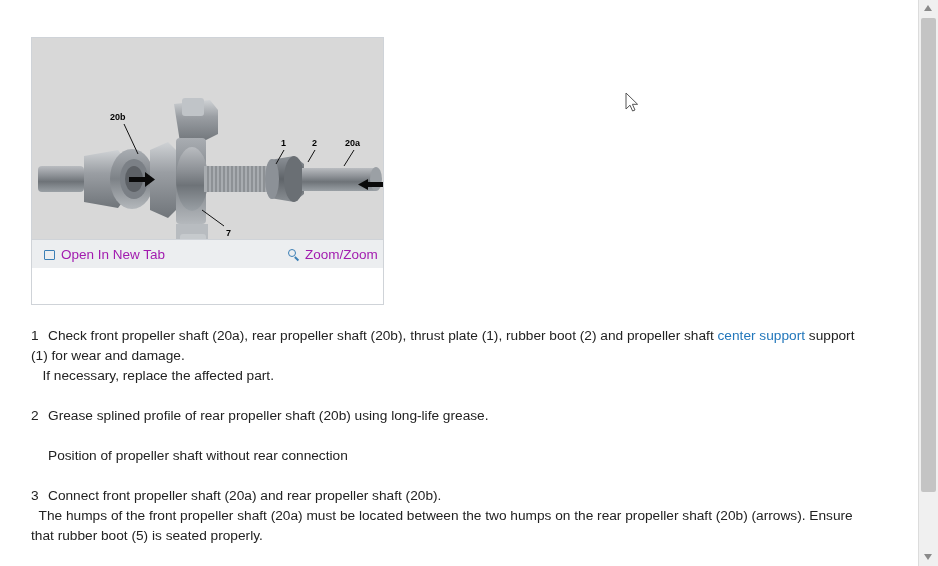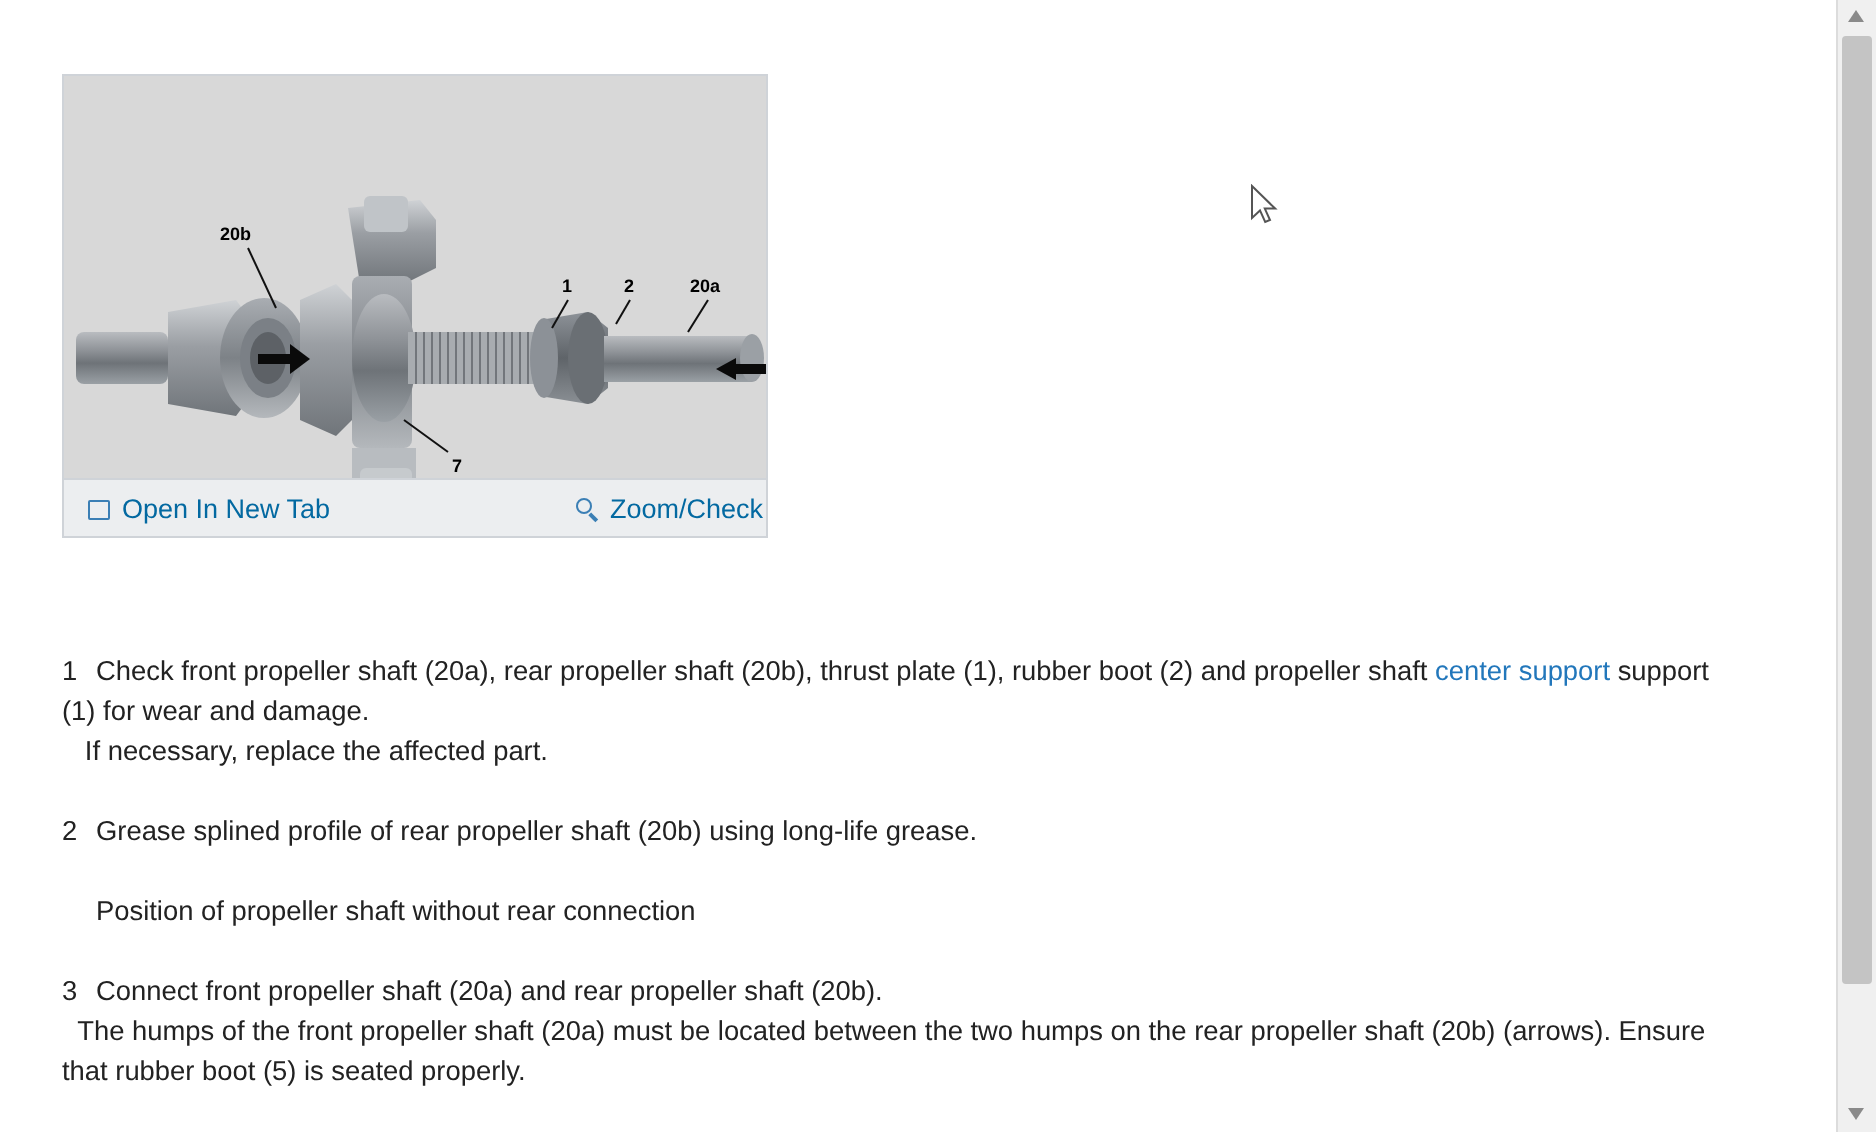--- a/index.html
+++ b/index.html
@@ -42,21 +42,21 @@
     height: 566px;
     background: #ffffff;
   }
 
   
   .figure-card {
     position: absolute;
     left: 31px;
     top: 37px;
     width: 353px;
-    height: 232px;
+    height: 268px;
     border: 1px solid #cfd3d8;
     background: #ffffff;
     box-sizing: border-box;
   }
   .figure-image {
     position: absolute;
     left: 0;
     top: 0;
     width: 351px;
     height: 201px;
@@ -70,21 +70,21 @@
     width: 351px;
     height: 29px;
     background: #eceef0;
     border-top: 1px solid #cfd3d8;
     box-sizing: border-box;
   }
   .tool-link {
     position: absolute;
     top: 6px;
     font-size: 13.5px;
-    color: #0369a1;
+    color: #a21caf;
     cursor: pointer;
     white-space: nowrap;
     line-height: 17px;
   }
   #open-new-tab { left: 12px; }
   #zoom-print { left: 256px; }
 
   .new-tab-icon {
     display: inline-block;
     width: 11px;
@@ -322,21 +322,21 @@
           <text x="249" y="108">1</text>
           <text x="280" y="108">2</text>
           <text x="313" y="108">20a</text>
           <text x="194" y="198">7</text>
         </g>
       </svg>
     </div>
 
     <div class="figure-toolbar">
       <span class="tool-link" id="open-new-tab"><span class="new-tab-icon"></span><span>Open In New Tab</span></span>
-      <span class="tool-link" id="zoom-print"><span class="mag-icon"></span><span>Zoom/Check</span></span>
+      <span class="tool-link" id="zoom-print"><span class="mag-icon"></span><span>Zoom/Zoom</span></span>
     </div>
   </div>
 
   <div class="steps">
 
     <div class="step-block">
       <span class="step-line"><span class="step-num">1</span><span>Check front propeller shaft (20a), rear propeller shaft (20b), thrust plate (1), rubber boot (2) and propeller shaft </span><span class="link-inline">center support</span><span> support</span></span>
       <span class="step-line">(1) for wear and damage.</span>
       <span class="step-line">   If necessary, replace the affected part.</span>
     </div>

